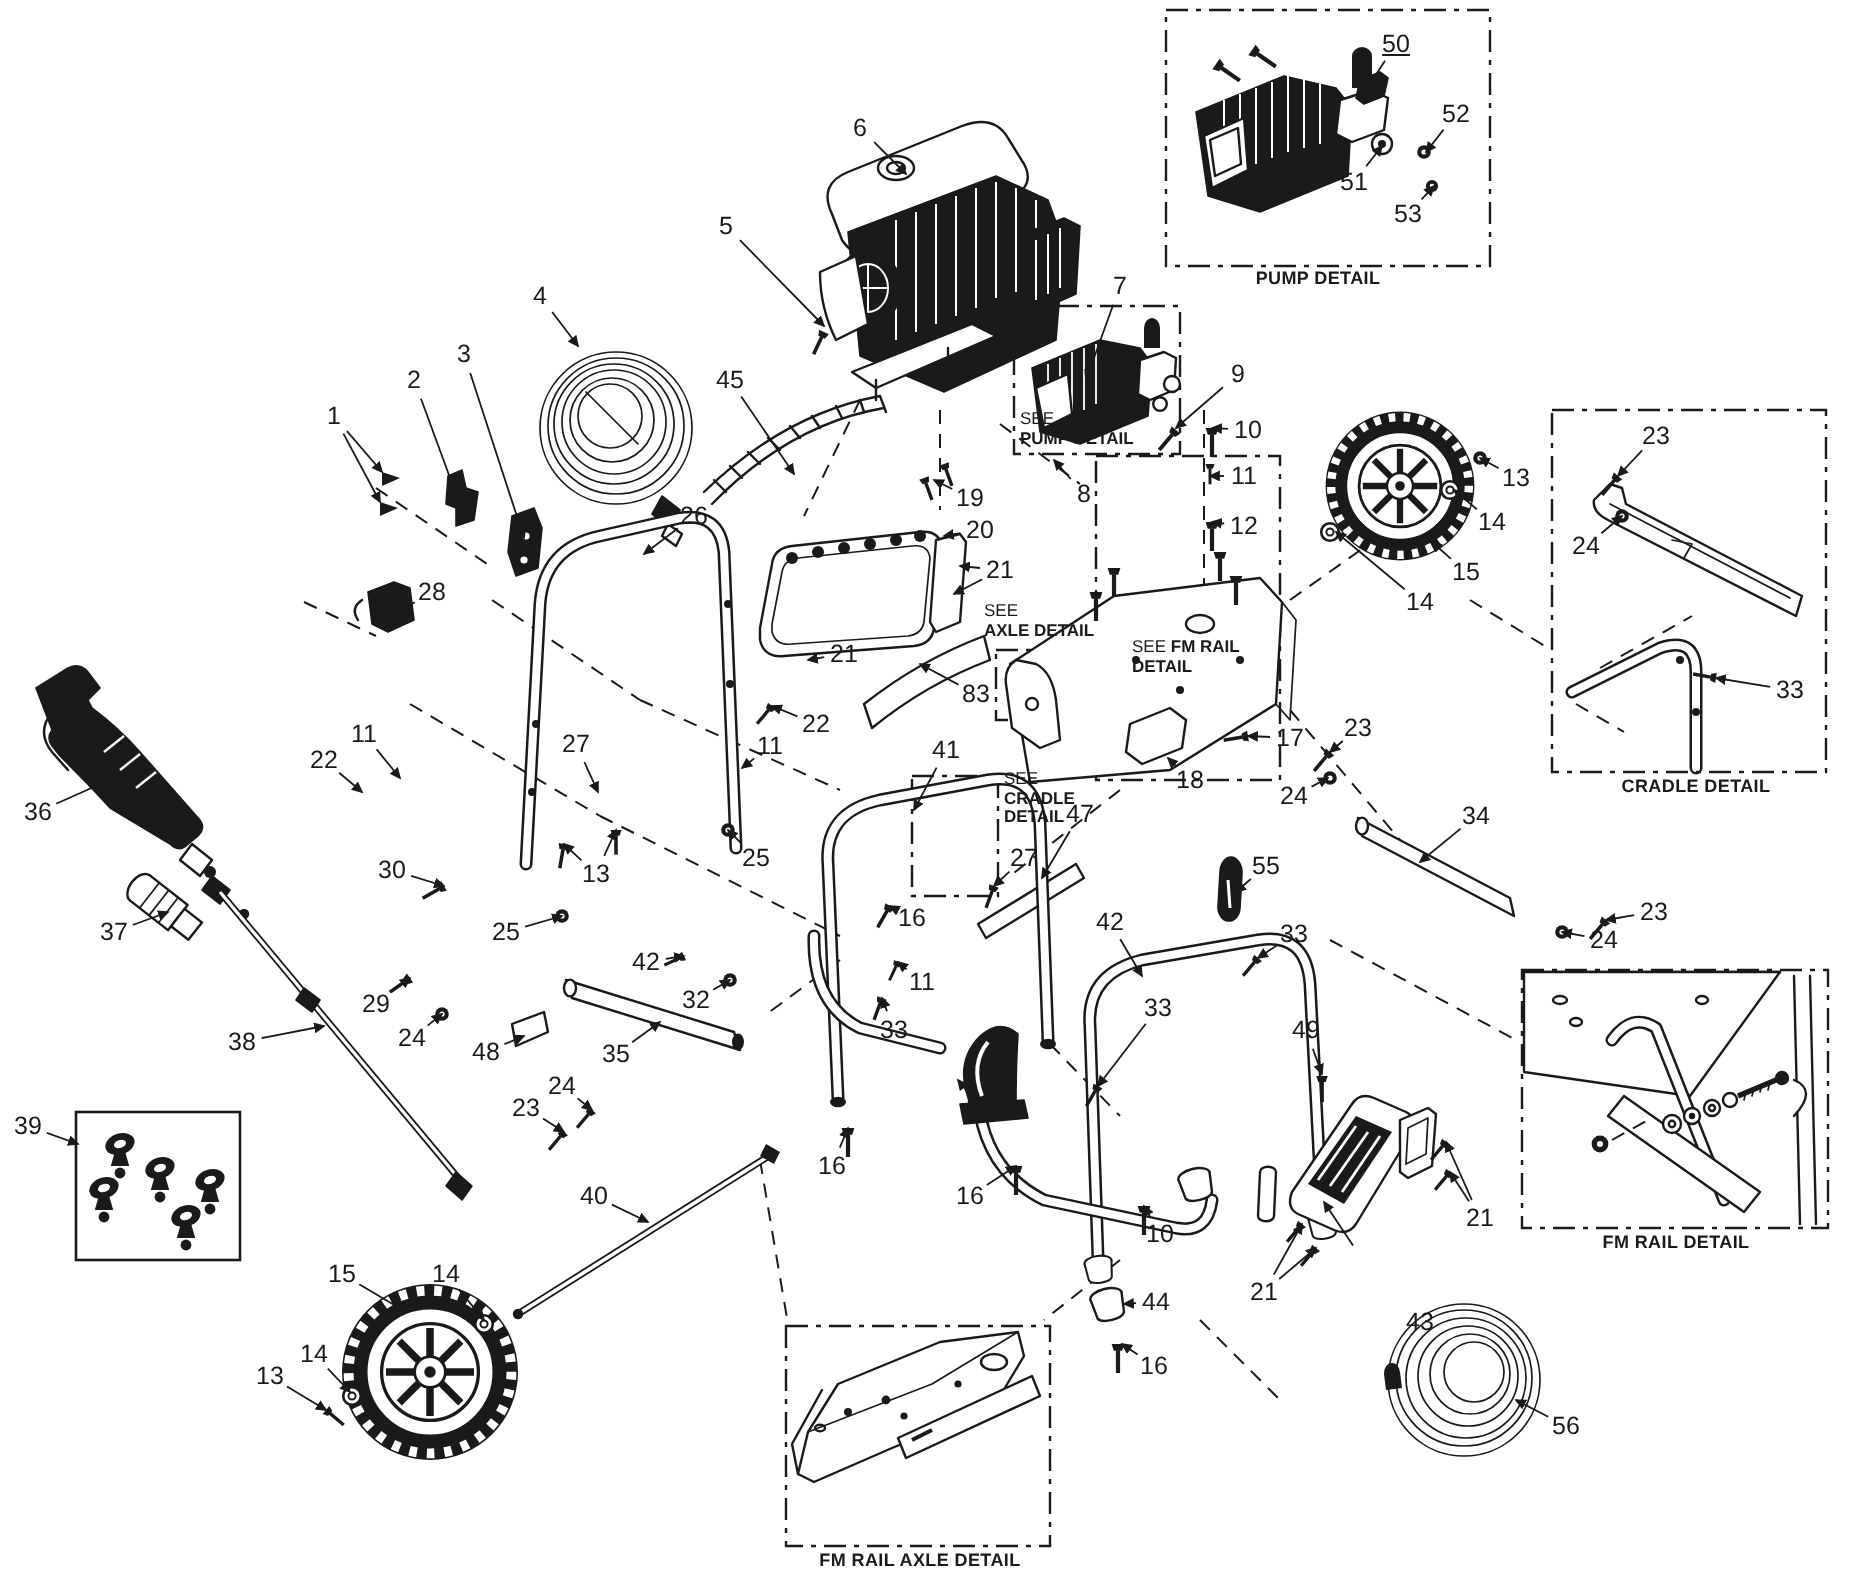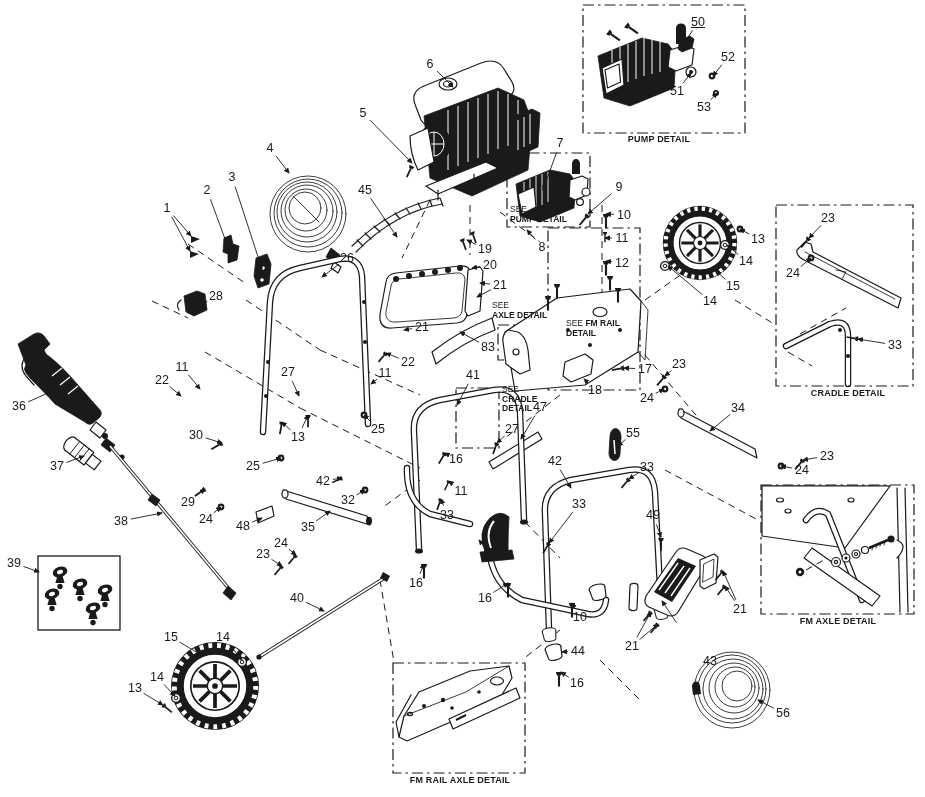--- a/index.html
+++ b/index.html
@@ -635,21 +635,21 @@
       <span class="part-num" style="left: 135px; top: 688px;">13</span>
       <span class="part-num" style="left: 783px; top: 713px; text-align: right;">56</span>
       <span class="part-num" style="left: 698px; top: 22px; text-decoration: underline;">50</span>
       <span class="part-num" style="left: 728px; top: 57px;">52</span>
       <span class="part-num" style="left: 677px; top: 91px;">51</span>
       <span class="part-num" style="left: 704px; top: 107px;">53</span>
     </div>
 <div id="label-layer">
       <div class="box-label" style="left: 659px; top: 134px;">PUMP DETAIL</div>
       <div class="box-label" style="left: 848px; top: 388px;">CRADLE DETAIL</div>
-      <div class="box-label" style="left: 838px; top: 616px;">FM AXLE DETAIL</div>
+      <div class="box-label" style="left: 838px; top: 616px;">FM RAIL DETAIL</div>
       <div class="box-label" style="left: 460px; top: 775px;">FM RAIL AXLE DETAIL</div>
       <div class="see-label" style="left: 510px; top: 205px;">
         <div>SEE</div>
         <div><b>PUMP DETAIL</b></div>
       </div>
       <div class="see-label" style="left: 492px; top: 301px;">
         <div>SEE</div>
         <div><b>AXLE DETAIL</b></div>
       </div>
       <div class="see-label" style="left: 566px; top: 319px;">

